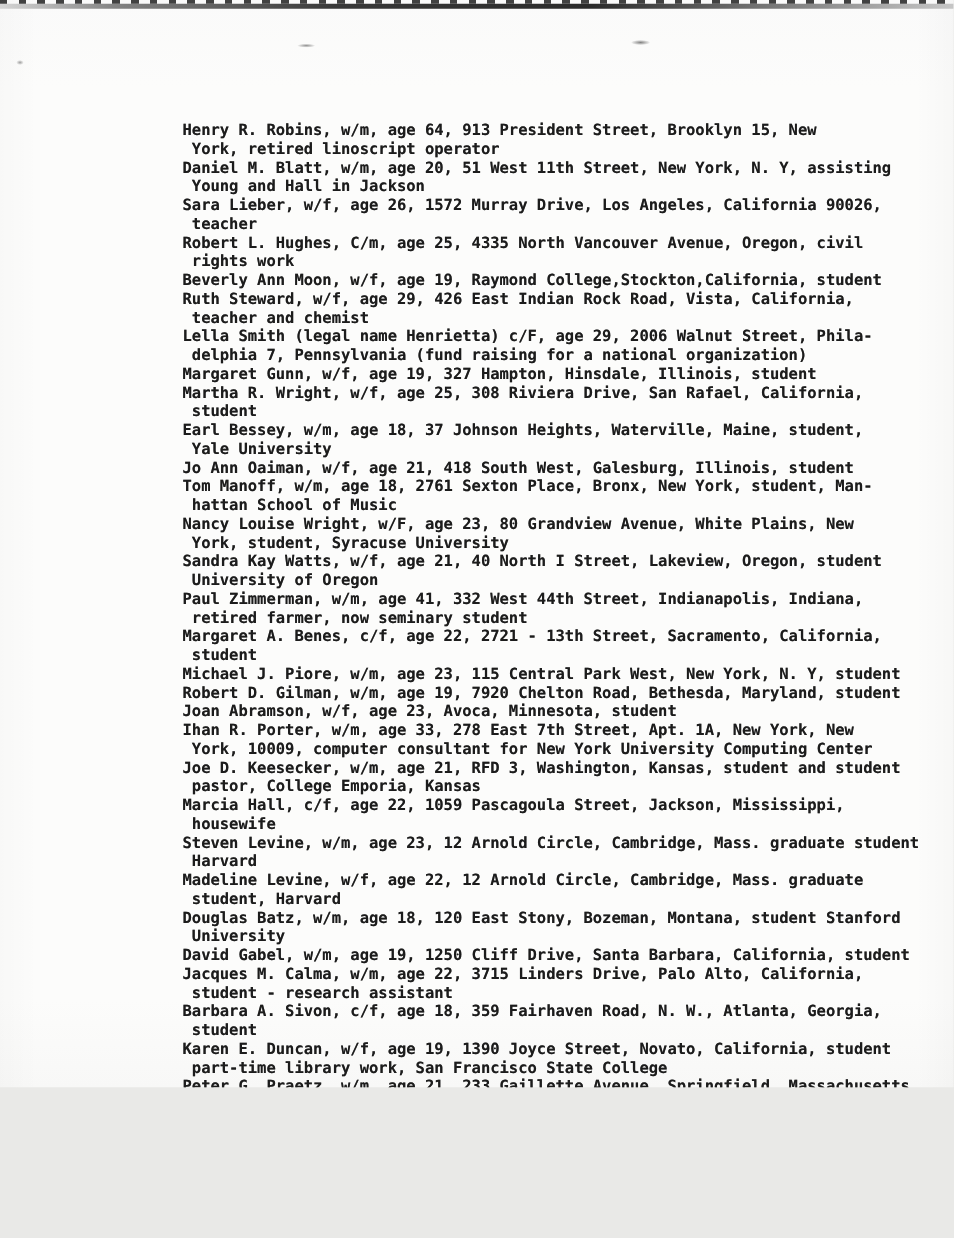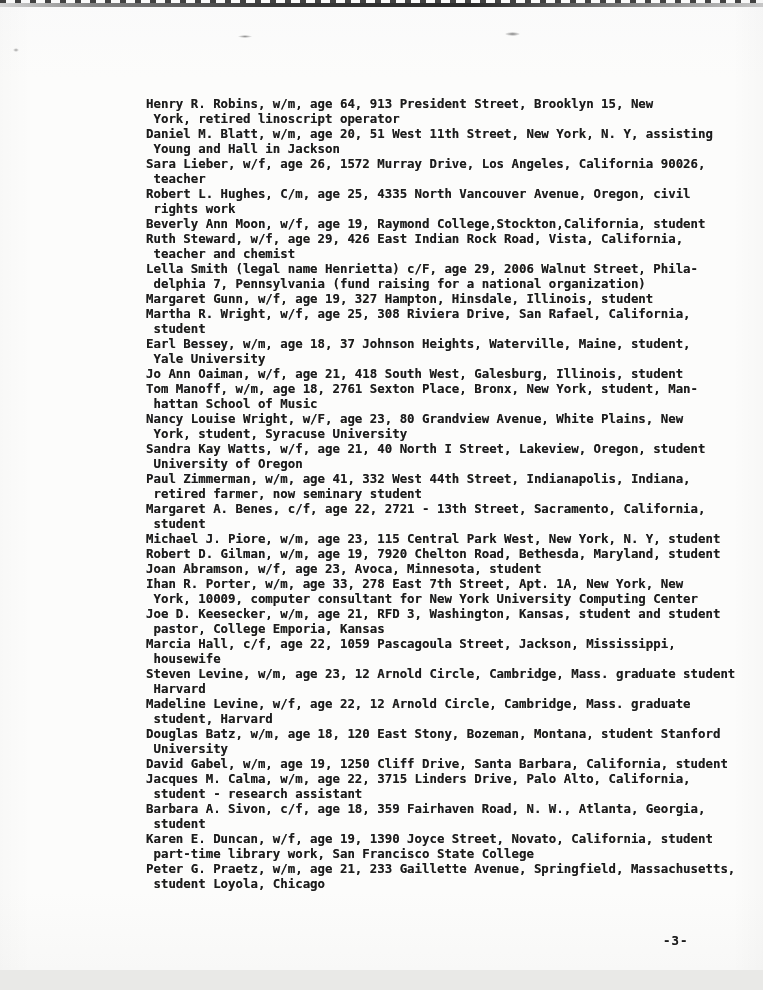--- a/index.html
+++ b/index.html
@@ -3,21 +3,21 @@
 <meta charset="utf-8">
 <style>
   html, body {
     margin: 0;
     padding: 0;
     background: #e9e9e7;
   }
   .page {
     position: relative;
     width: 763px;
-    height: 970px;
+    height: 870px;
     background:
       linear-gradient(90deg, rgba(0,0,0,0.016) 0%, rgba(0,0,0,0) 4%, rgba(0,0,0,0) 96%, rgba(0,0,0,0.02) 100%),
       linear-gradient(180deg, #fafafa 0%, #fcfcfb 8%, #fcfcfb 92%, #f8f8f7 100%);
     overflow: hidden;
     font-family: "DejaVu Sans Mono", "Liberation Mono", monospace;
   }
   
   .artifact-top {
     position: absolute;
     top: 0; left: 0;

